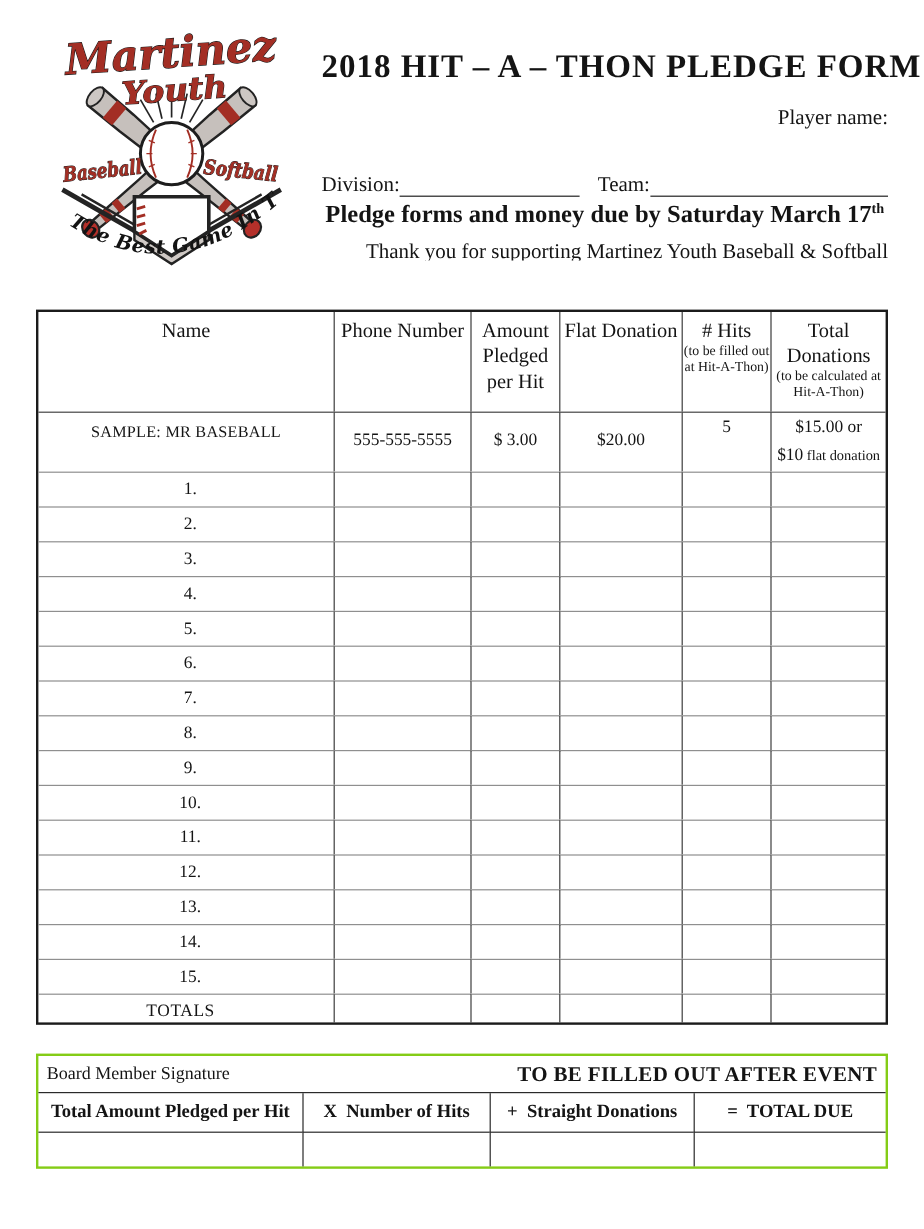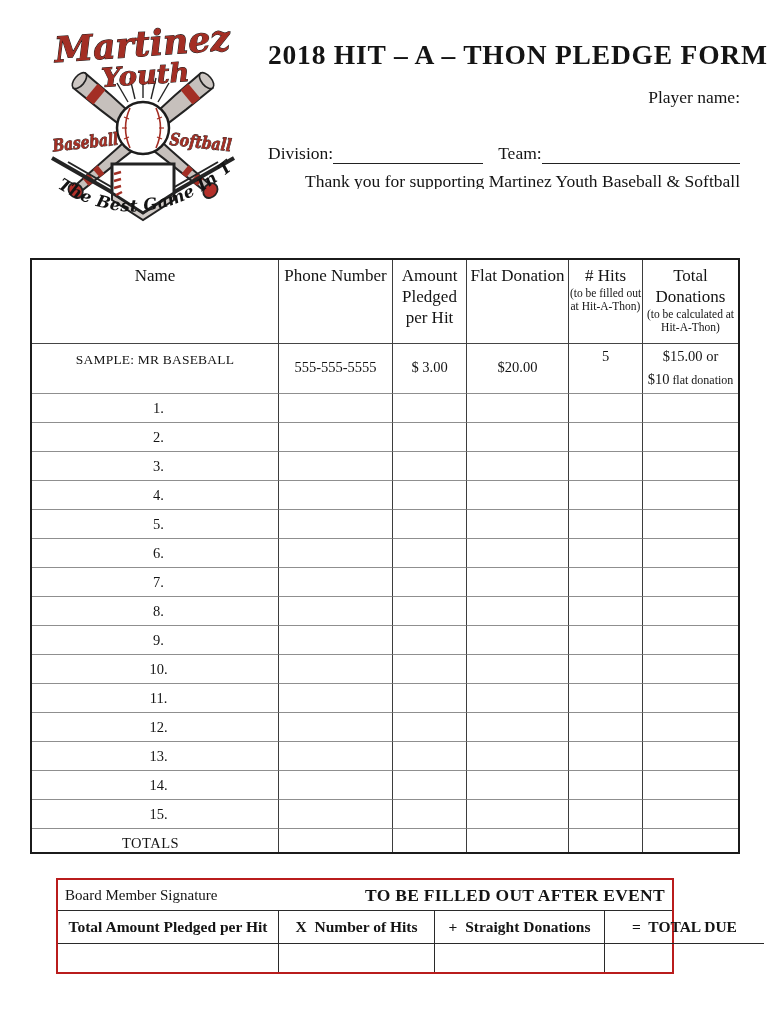--- a/index.html
+++ b/index.html
@@ -40,22 +40,22 @@
   .sample-row .c-mid{padding-top:15px;}
   .sample-row .c-hits{padding-top:4px;}
   .sample-row .c-total{padding-top:4px;line-height:16px;}
   .sample-row .tot2{margin-top:7px;font-size:12px;}
   .sample-row .tot2 .amt{font-size:14.5px;}
   .pledge-table tbody.rows td{height:29px;font-size:14.5px;line-height:19px;padding:5px 0 0 7px;}
   .totals-row td{height:24px;font-size:14.5px;padding-top:6px;}
   .totals-row .totals-label{text-align:right;padding-right:9px;letter-spacing:0.5px;}
 
   
-  .after-event{position:absolute;left:30px;top:878px;width:618px;box-sizing:border-box;
-               border:2px solid #b91c1c;margin-left:26px;}
+  .after-event{position:absolute;left:30px;top:878px;width:710px;box-sizing:border-box;
+               border:2px solid #84cc16;}
   .sig-row{height:30px;display:flex;align-items:center;justify-content:space-between;
            padding:0 7px;border-bottom:1.4px solid #2a2a2a;}
   .sig-label{font-size:15px;}
   .after-title{font-weight:bold;font-size:17.5px;letter-spacing:0.3px;}
   .calc-table{width:100%;border-collapse:separate;border-spacing:0;table-layout:fixed;}
   .calc-table td{box-sizing:border-box;border-left:1.4px solid #2a2a2a;text-align:center;
                  padding:0;overflow:hidden;}
   .calc-table td:first-child{border-left:none;}
   .calc-table .head td{height:33px;font-weight:bold;font-size:15.5px;vertical-align:middle;
                  border-bottom:1.4px solid #2a2a2a;white-space:pre;}
@@ -152,20 +152,21 @@
       <span class="u-line grow"></span>
     </div>
 
     <div class="field-row row-division">
       <span class="lbl">Division:</span>
       <span class="u-line w150"></span>
       <span class="lbl lbl-team">Team:</span>
       <span class="u-line grow"></span>
     </div>
 
+    <p class="note2"><span>Pledge forms and money due by Saturday March 17</span><sup>th</sup></p>
     <div class="note3-clip">
       <p class="note3">Thank you for supporting Martinez Youth Baseball &amp; Softball</p>
     </div>
   </div>
 
   <table class="pledge-table">
     <colgroup>
       <col style="width:246px">
         <col style="width:114px">
         <col style="width:74px">

